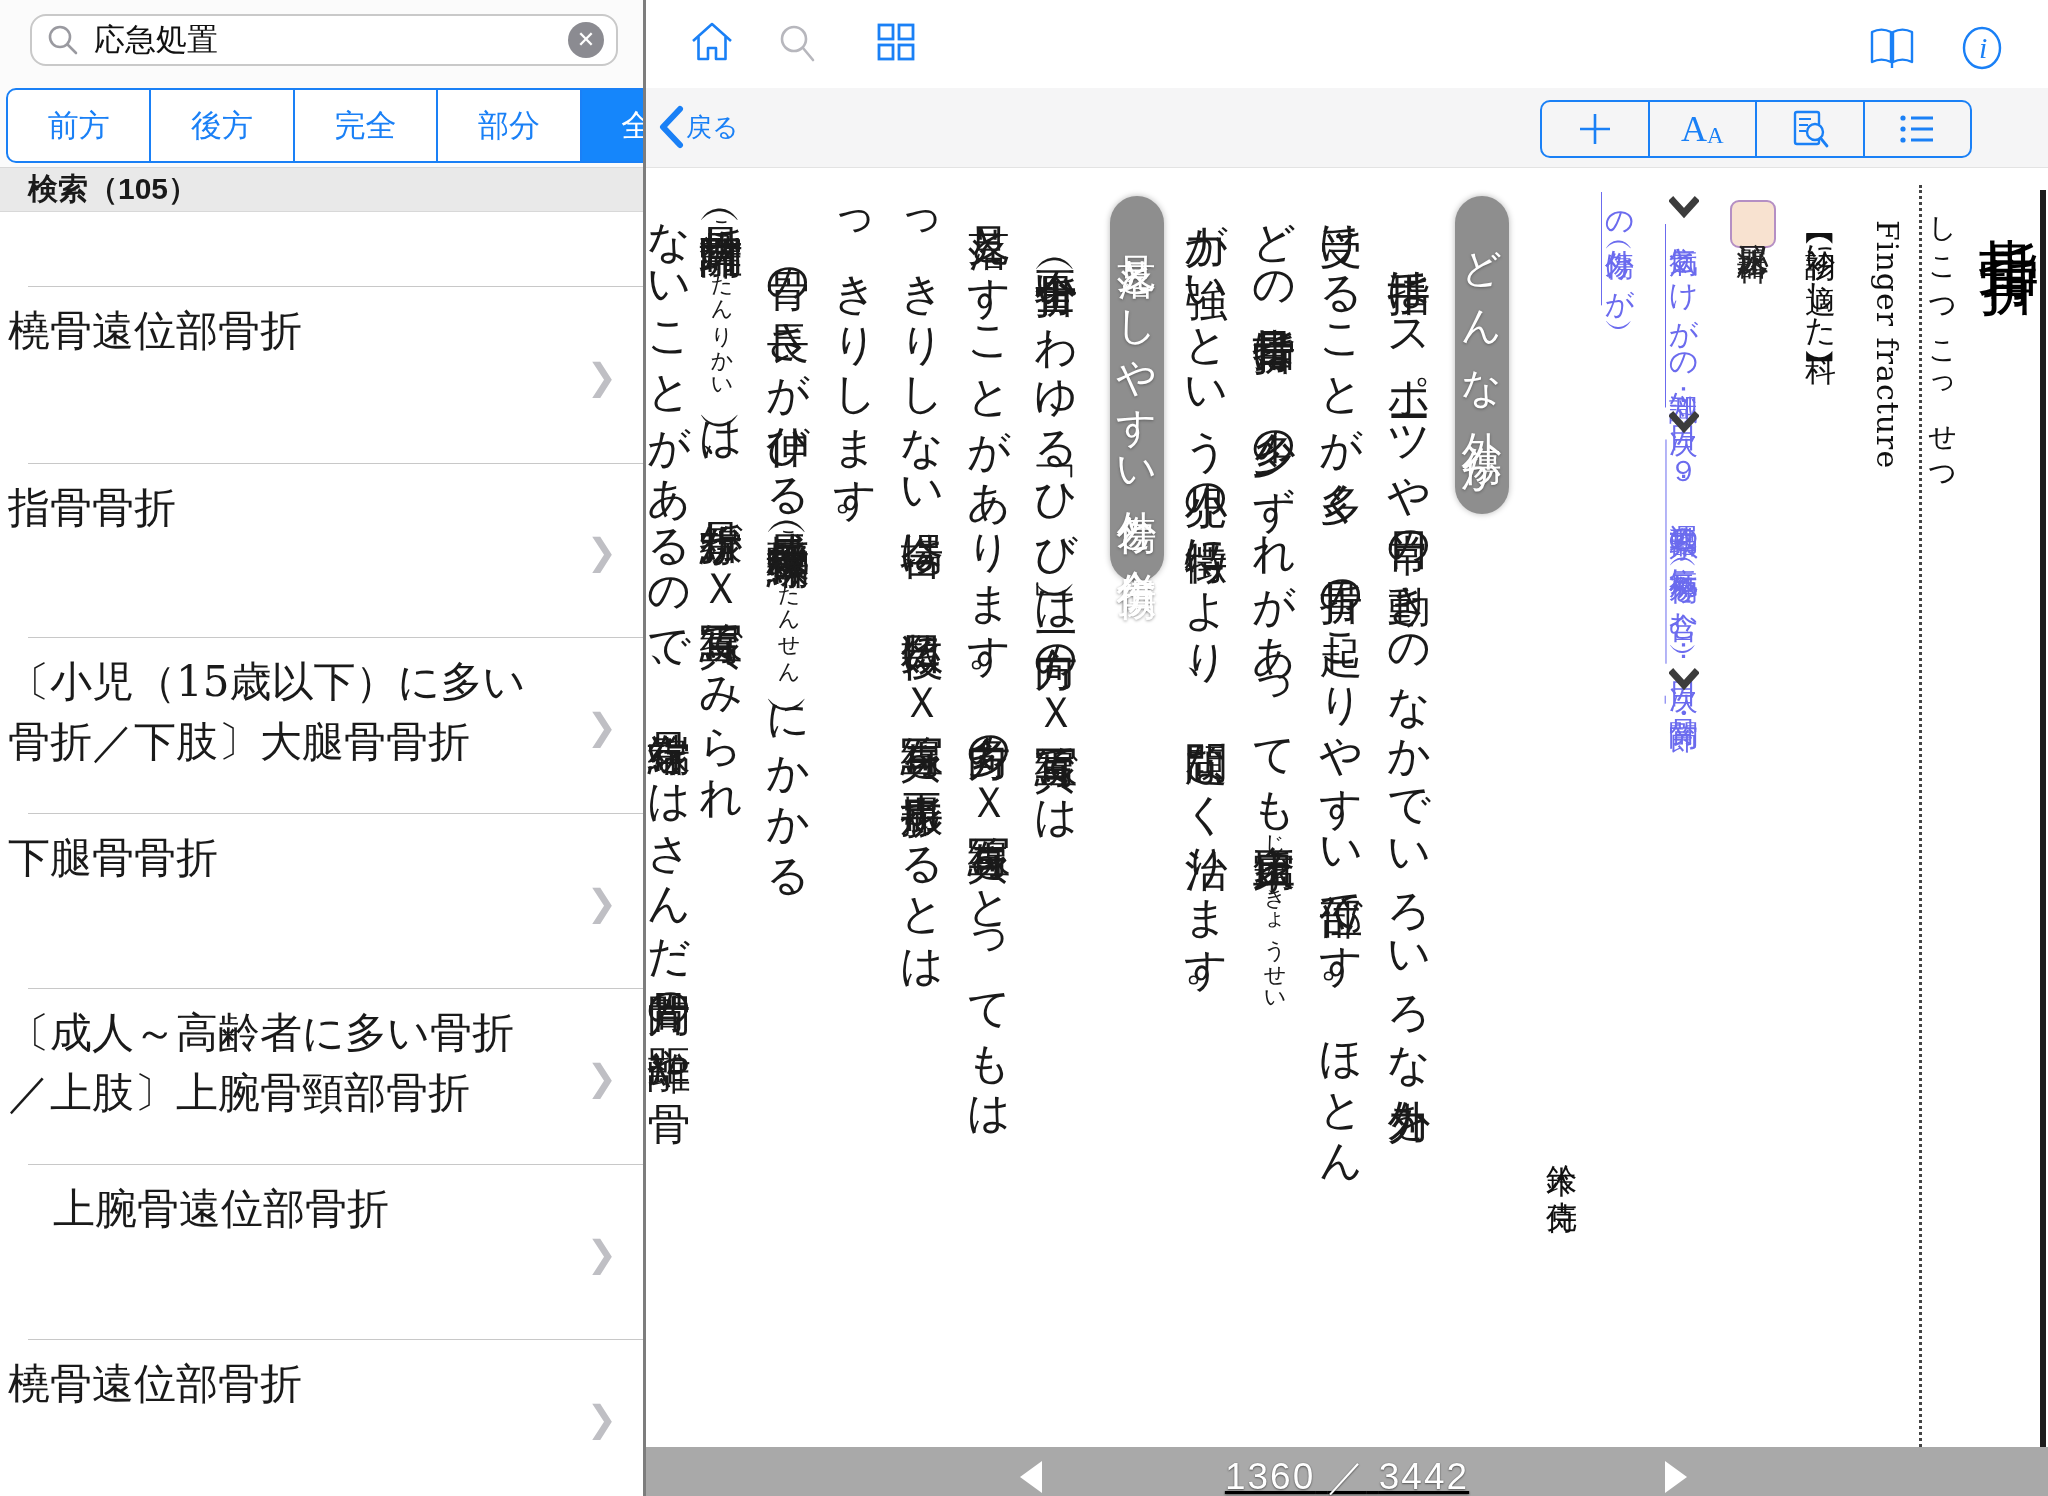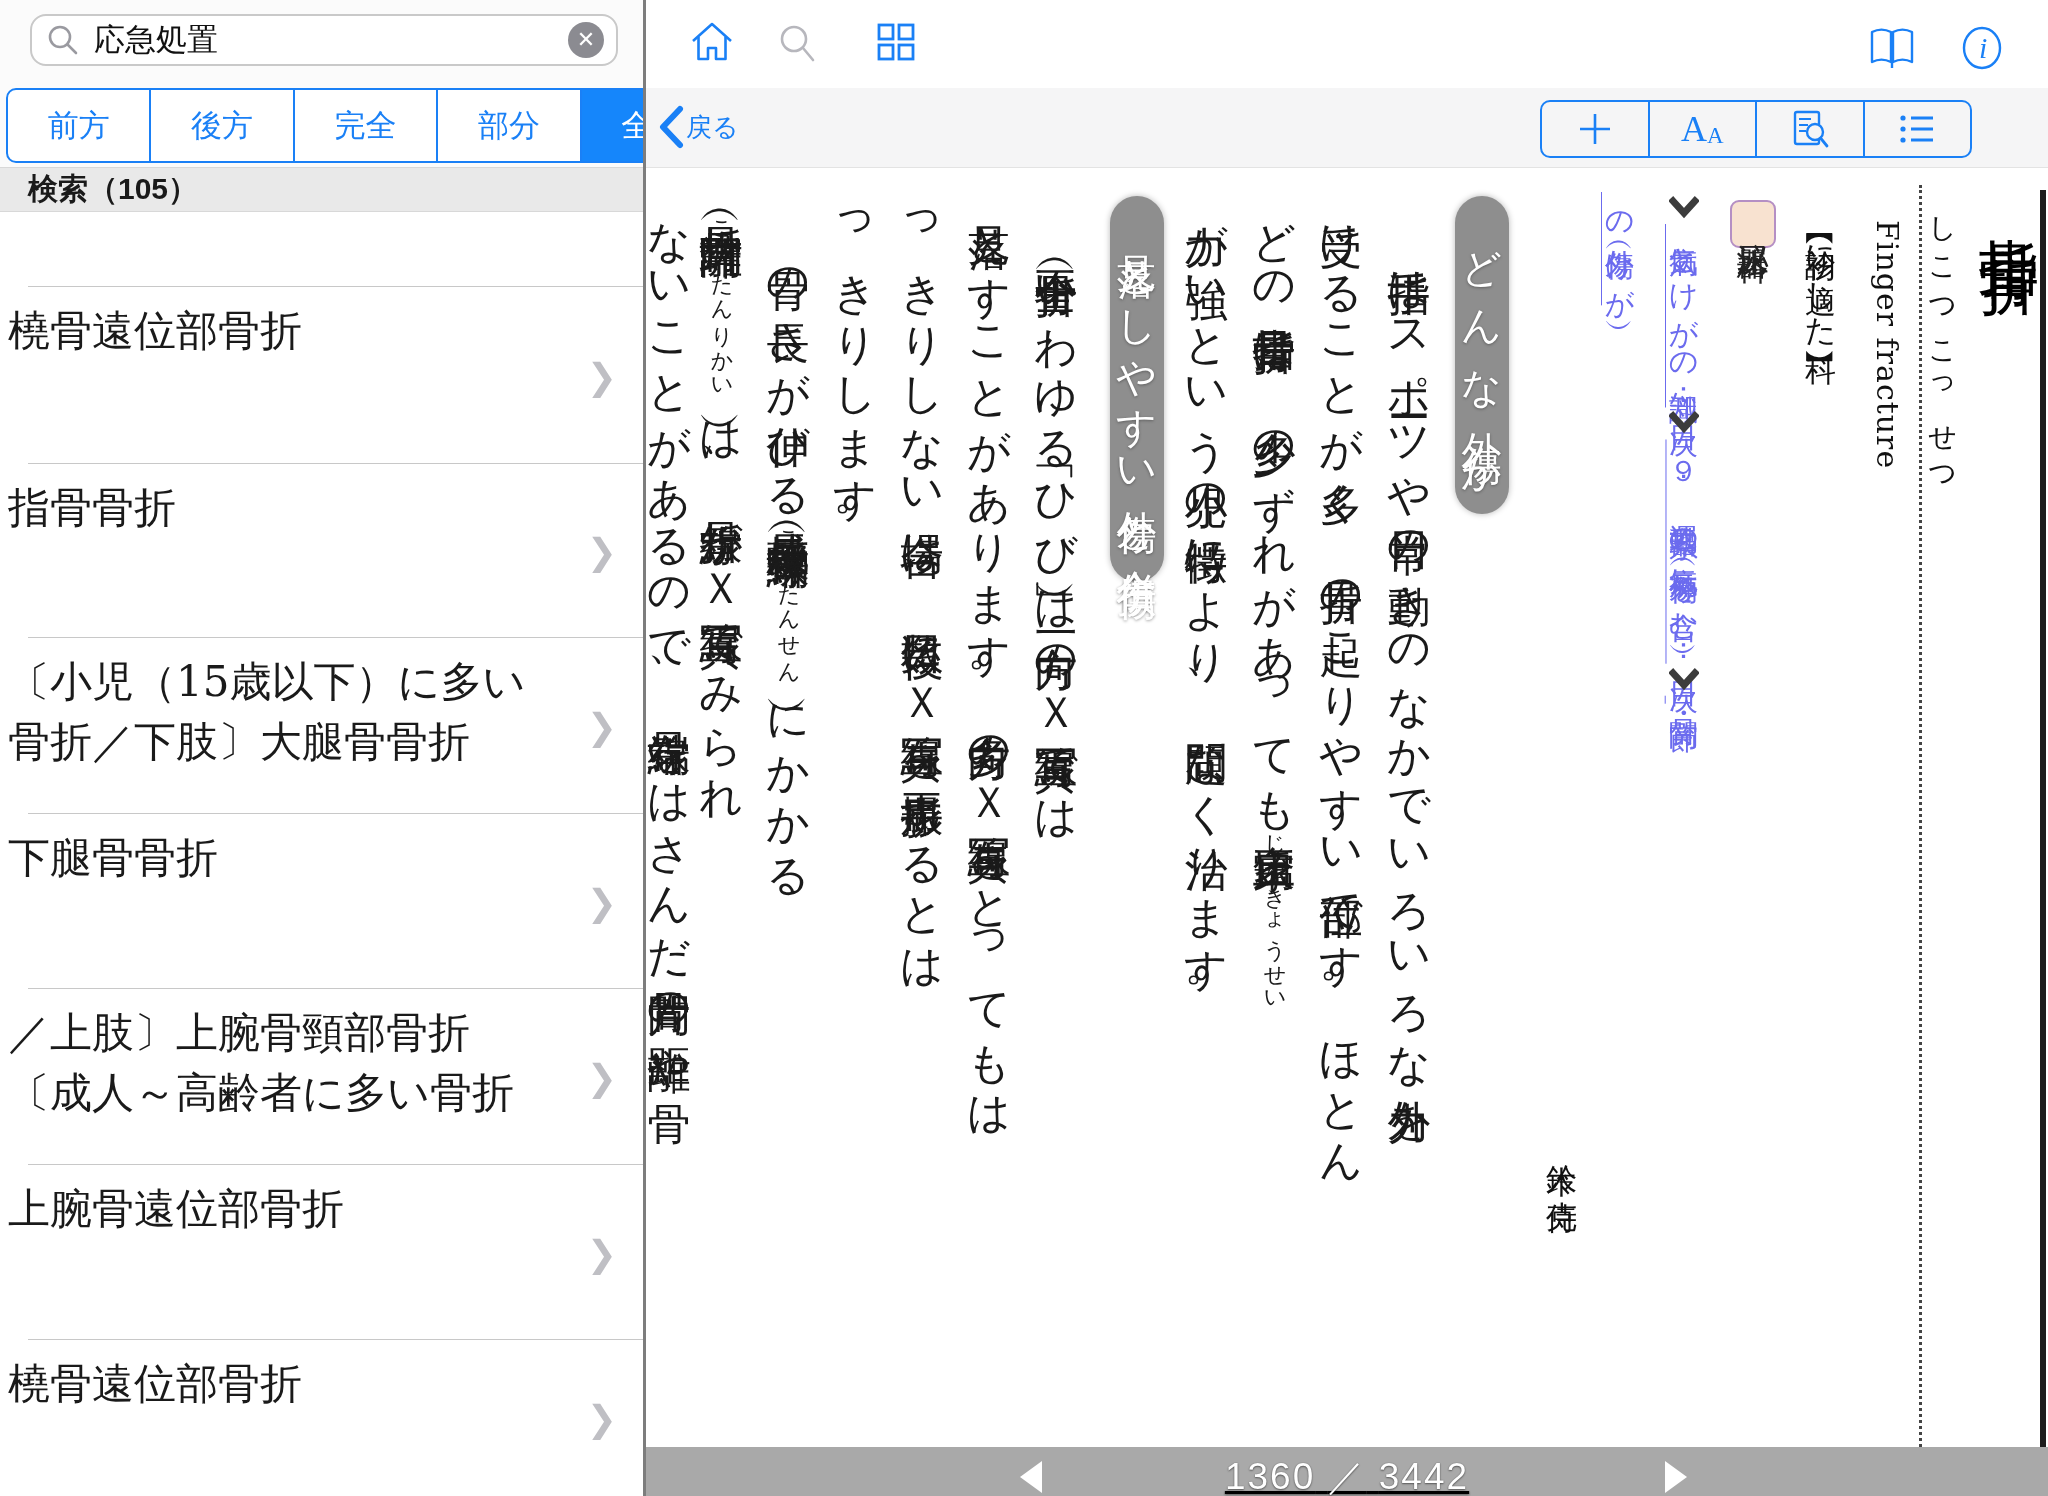--- a/index.html
+++ b/index.html
@@ -172,27 +172,27 @@
       </div>
       <div class="row" style="height: 175px;">
         <div class="rowtext">
           <div>下腿骨骨折</div>
         </div>
         <span class="chev">❯</span>
         <div class="sep"></div>
       </div>
       <div class="row" style="height: 176px;">
         <div class="rowtext">
+          <div>〔成人～高齢者に多い骨折</div>
           <div>／上肢〕上腕骨頸部骨折</div>
-          <div>〔成人～高齢者に多い骨折</div>
-        </div>
-        <span class="chev">❯</span>
-        <div class="sep"></div>
-      </div>
-      <div class="row" style="height: 175px;">
+        </div>
+        <span class="chev">❯</span>
+        <div class="sep"></div>
+      </div>
+      <div class="row" style="height: 175px; padding-left: 45px;">
         <div class="rowtext">
           <div>上腕骨遠位部骨折</div>
         </div>
         <span class="chev">❯</span>
         <div class="sep"></div>
       </div>
       <div class="row" style="height: 156px;">
         <div class="rowtext">
           <div>橈骨遠位部骨折</div>
         </div>

